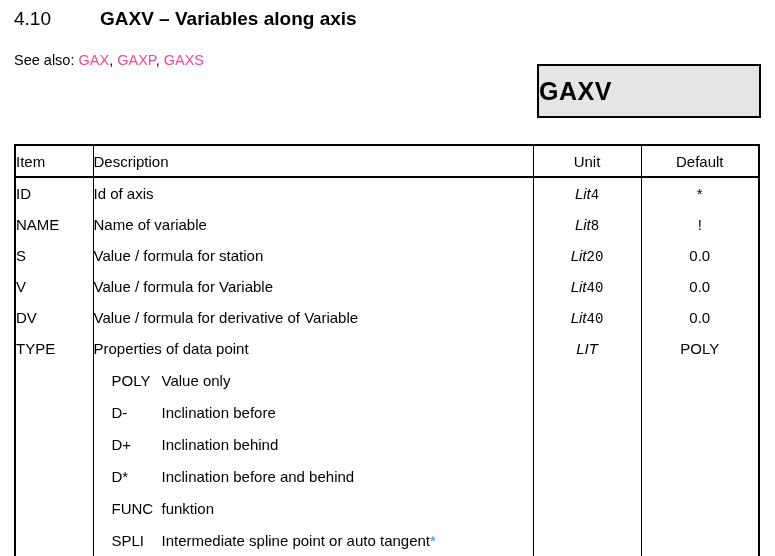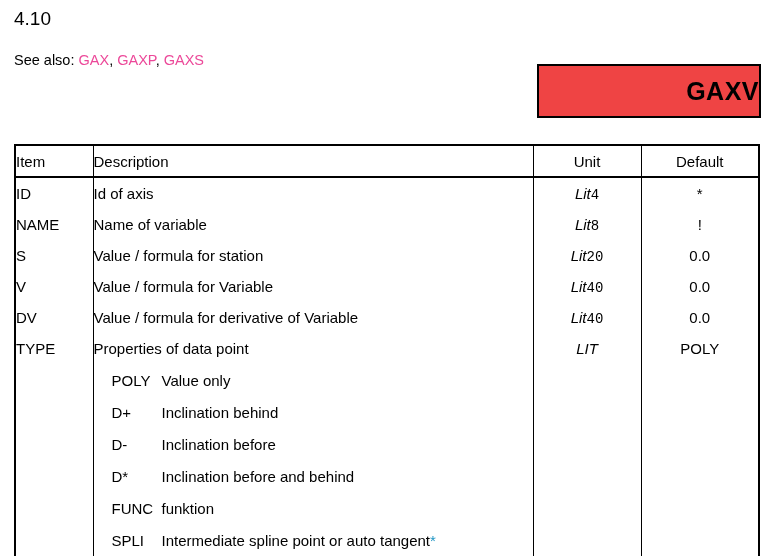--- a/index.html
+++ b/index.html
@@ -52,25 +52,25 @@
   .seealso .sep {
     color: #000;
   }
   
   .cmd-box {
     position: absolute;
     right: 14px;
     top: 56px;
     width: 220px;
     height: 50px;
-    background: #ef4444;
+    background: #e5e5e5;
     border: 2px solid #000;
     display: flex;
     align-items: center;
-    justify-content: flex-end;
+    justify-content: flex-start;
   }
   .cmd-box .cmd-text {
     font-size: 25px;
     font-weight: bold;
     letter-spacing: 0.5px;
   }
   
   table.spec {
     position: absolute;
     left: 14px;
@@ -138,20 +138,21 @@
   }
   tr.subrow td { height: 32px; }
 </style>
 </head>
 <body>
 
 <div class="page">
 
   <div class="heading">
     <span class="heading-num">4.10</span>
+    <span class="heading-title">GAXV – Variables along axis</span>
   </div>
 
   <div class="seealso">
     <span class="label">See also: </span><a href="#">GAX</a><span class="sep">, </span><a href="#">GAXP</a><span class="sep">, </span><a href="#">GAXS</a>
   </div>
 
   <div class="cmd-box">
     <span class="cmd-text">GAXV</span>
   </div>
 
@@ -214,28 +215,28 @@
 
       <tr class="subrow">
         <td class="cell-item"></td>
         <td class="cell-desc"><span class="sub-label">POLY</span><span>Value only</span></td>
         <td class="cell-unit"></td>
         <td class="cell-def"></td>
       </tr>
 
       <tr class="subrow">
         <td class="cell-item"></td>
+        <td class="cell-desc"><span class="sub-label">D-</span><span>Inclination before</span></td>
+        <td class="cell-unit"></td>
+        <td class="cell-def"></td>
+      </tr>
+
+      <tr class="subrow">
+        <td class="cell-item"></td>
         <td class="cell-desc"><span class="sub-label">D+</span><span>Inclination behind</span></td>
-        <td class="cell-unit"></td>
-        <td class="cell-def"></td>
-      </tr>
-
-      <tr class="subrow">
-        <td class="cell-item"></td>
-        <td class="cell-desc"><span class="sub-label">D-</span><span>Inclination before</span></td>
         <td class="cell-unit"></td>
         <td class="cell-def"></td>
       </tr>
 
       <tr class="subrow">
         <td class="cell-item"></td>
         <td class="cell-desc"><span class="sub-label">D*</span><span>Inclination before and behind</span></td>
         <td class="cell-unit"></td>
         <td class="cell-def"></td>
       </tr>

